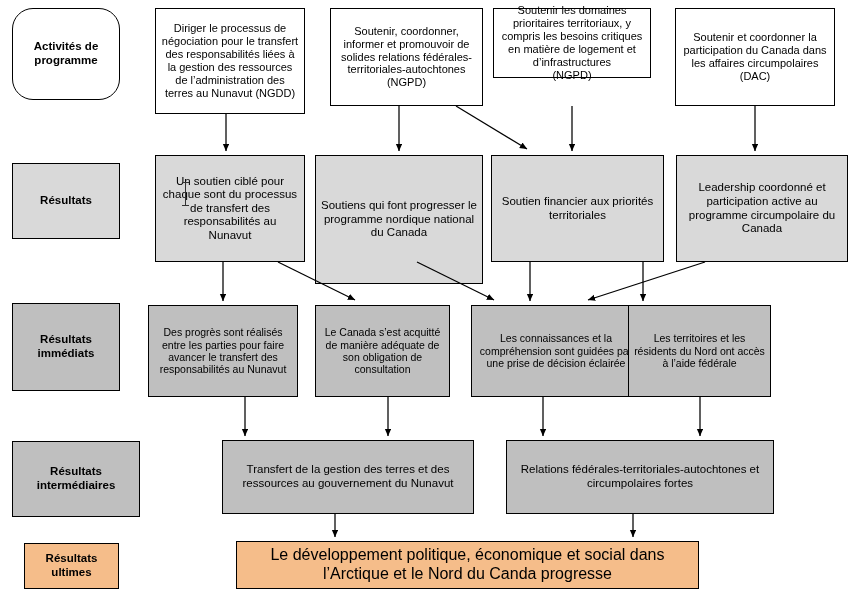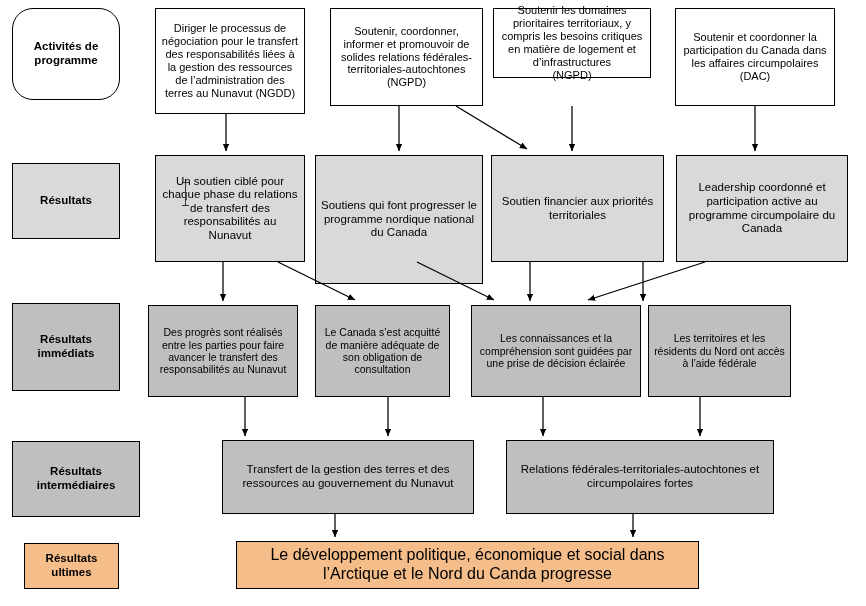--- a/index.html
+++ b/index.html
@@ -99,35 +99,35 @@
 
   <div class="box activity-box" style="left:330px; top:8px; width:153px; height:98px;">Soutenir, coordonner, informer et promouvoir de solides relations fédérales-territoriales-autochtones
 (NGPD)</div>
 
   <div class="box activity-box" style="left:493px; top:8px; width:158px; height:70px;">Soutenir les domaines prioritaires territoriaux, y compris les besoins critiques en matière de logement et d’infrastructures
 (NGPD)</div>
 
   <div class="box activity-box" style="left:675px; top:8px; width:160px; height:98px;">Soutenir et coordonner la participation du Canada dans les affaires circumpolaires
 (DAC)</div>
 
-  <div class="box result-box" style="left:155px; top:155px; width:150px; height:107px;">Un soutien ciblé pour chaque phase du relations de transfert des responsabilités au Nunavut</div>
+  <div class="box result-box" style="left:155px; top:155px; width:150px; height:107px;">Un soutien ciblé pour chaque sont du processus de transfert des responsabilités au Nunavut</div>
 
   <div class="box result-box" style="left:315px; top:155px; width:168px; height:129px;">Soutiens qui font progresser le programme nordique national du Canada</div>
 
   <div class="box result-box" style="left:491px; top:155px; width:173px; height:107px;">Soutien financier aux priorités territoriales</div>
 
   <div class="box result-box" style="left:676px; top:155px; width:172px; height:107px;">Leadership coordonné et participation active au programme circumpolaire du Canada</div>
 
   <div class="box immediate-box" style="left:148px; top:305px; width:150px; height:92px;">Des progrès sont réalisés entre les parties pour faire avancer le transfert des responsabilités au Nunavut</div>
 
   <div class="box immediate-box" style="left:315px; top:305px; width:135px; height:92px;">Le Canada s’est acquitté de manière adéquate de son obligation de consultation</div>
 
   <div class="box immediate-box" style="left:471px; top:305px; width:170px; height:92px;">Les connaissances et la compréhension sont guidées par une prise de décision éclairée</div>
 
-  <div class="box immediate-box" style="left:628px; top:305px; width:143px; height:92px;margin-left:20px;">Les territoires et les résidents du Nord ont accès à l’aide fédérale</div>
+  <div class="box immediate-box" style="left:628px; top:305px; width:143px; height:92px;">Les territoires et les résidents du Nord ont accès à l’aide fédérale</div>
 
   <div class="box intermediate-box" style="left:190px; top:440px; width:252px; height:74px;margin-left:32px;">Transfert de la gestion des terres et des ressources au gouvernement du Nunavut</div>
 
   <div class="box intermediate-box" style="left:506px; top:440px; width:268px; height:74px;">Relations fédérales-territoriales-autochtones et circumpolaires fortes</div>
 
   <div class="box ultimate-box" style="left:236px; top:541px; width:463px; height:48px;">Le développement politique, économique et social dans l’Arctique et le Nord du Canda progresse</div>
 
   <svg id="arrow-layer" viewBox="0 0 866 606" width="866" height="606">
     <defs>
       <marker id="ah" markerWidth="9" markerHeight="9" refX="7.2" refY="3.2" orient="auto" markerUnits="userSpaceOnUse">

